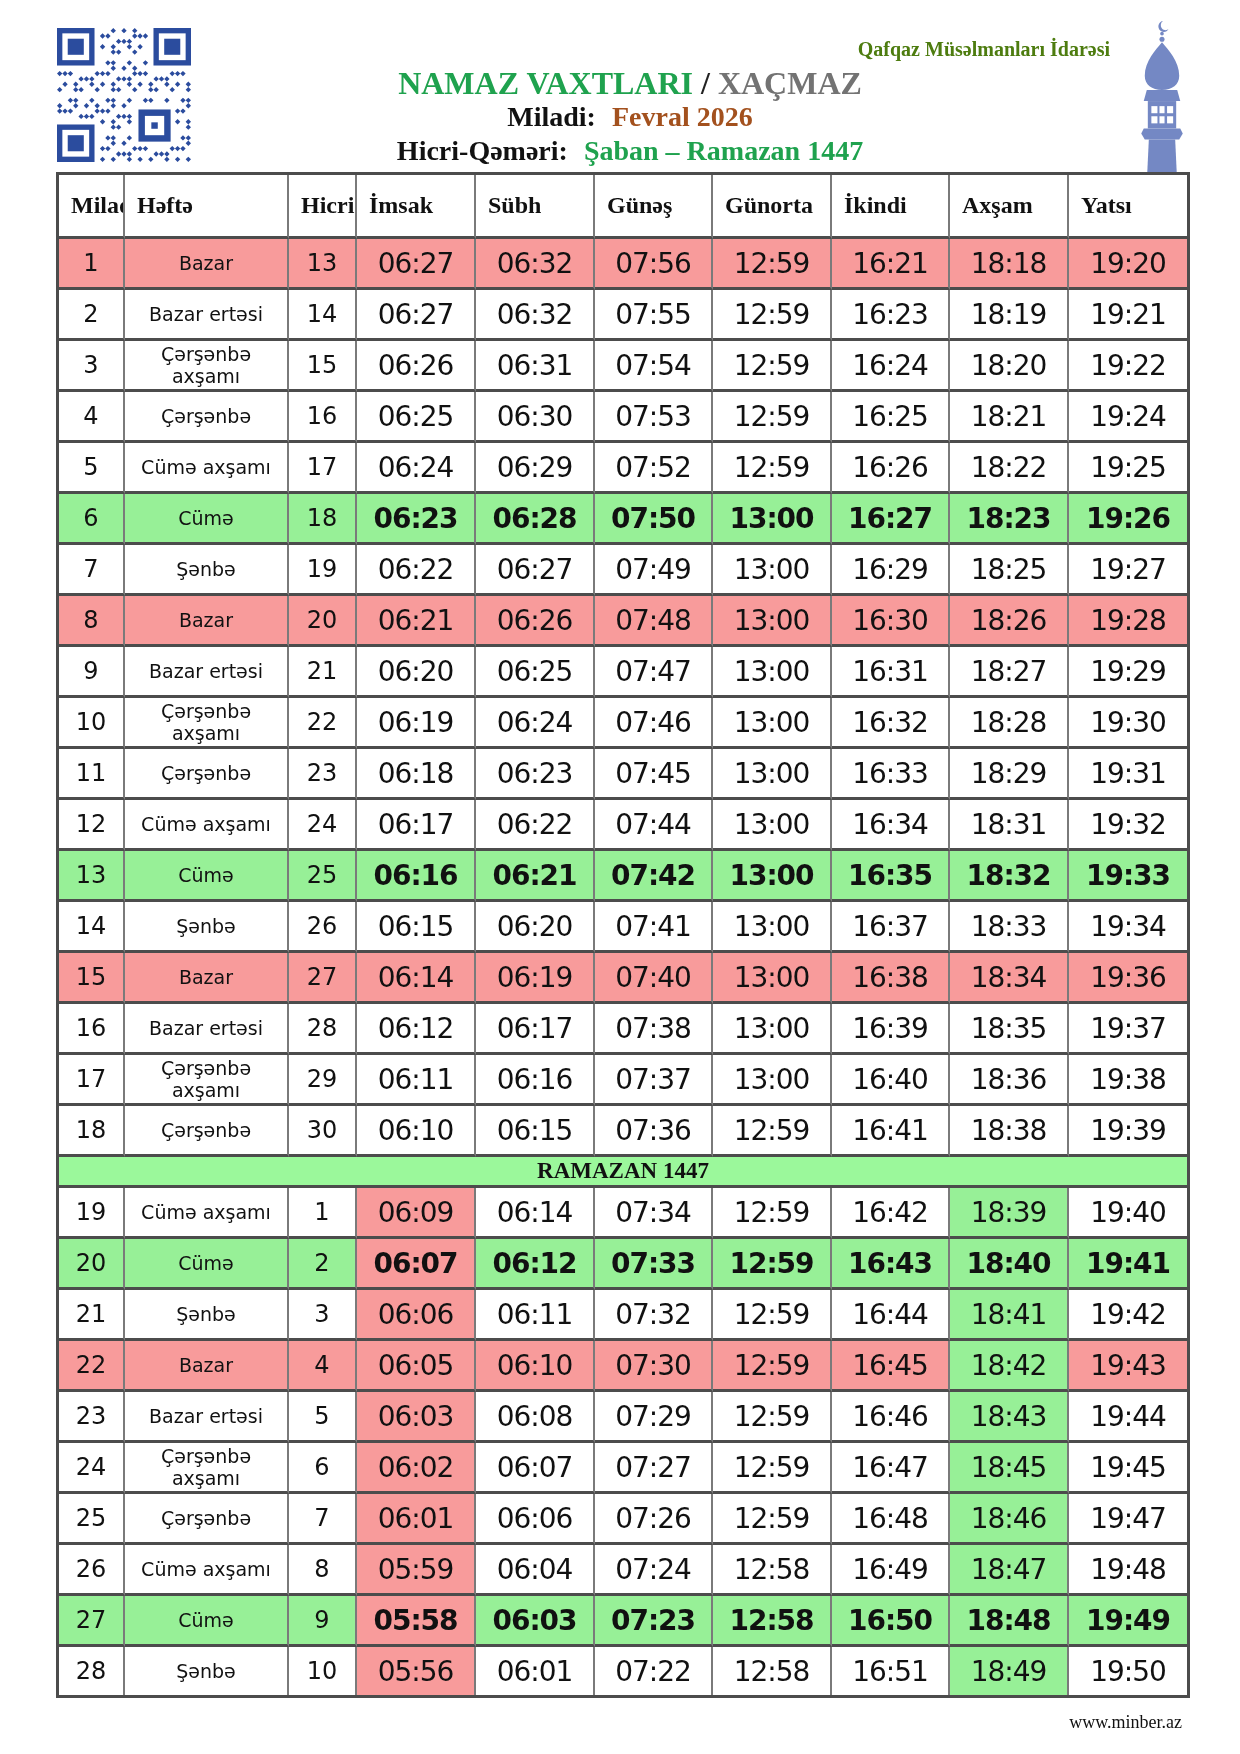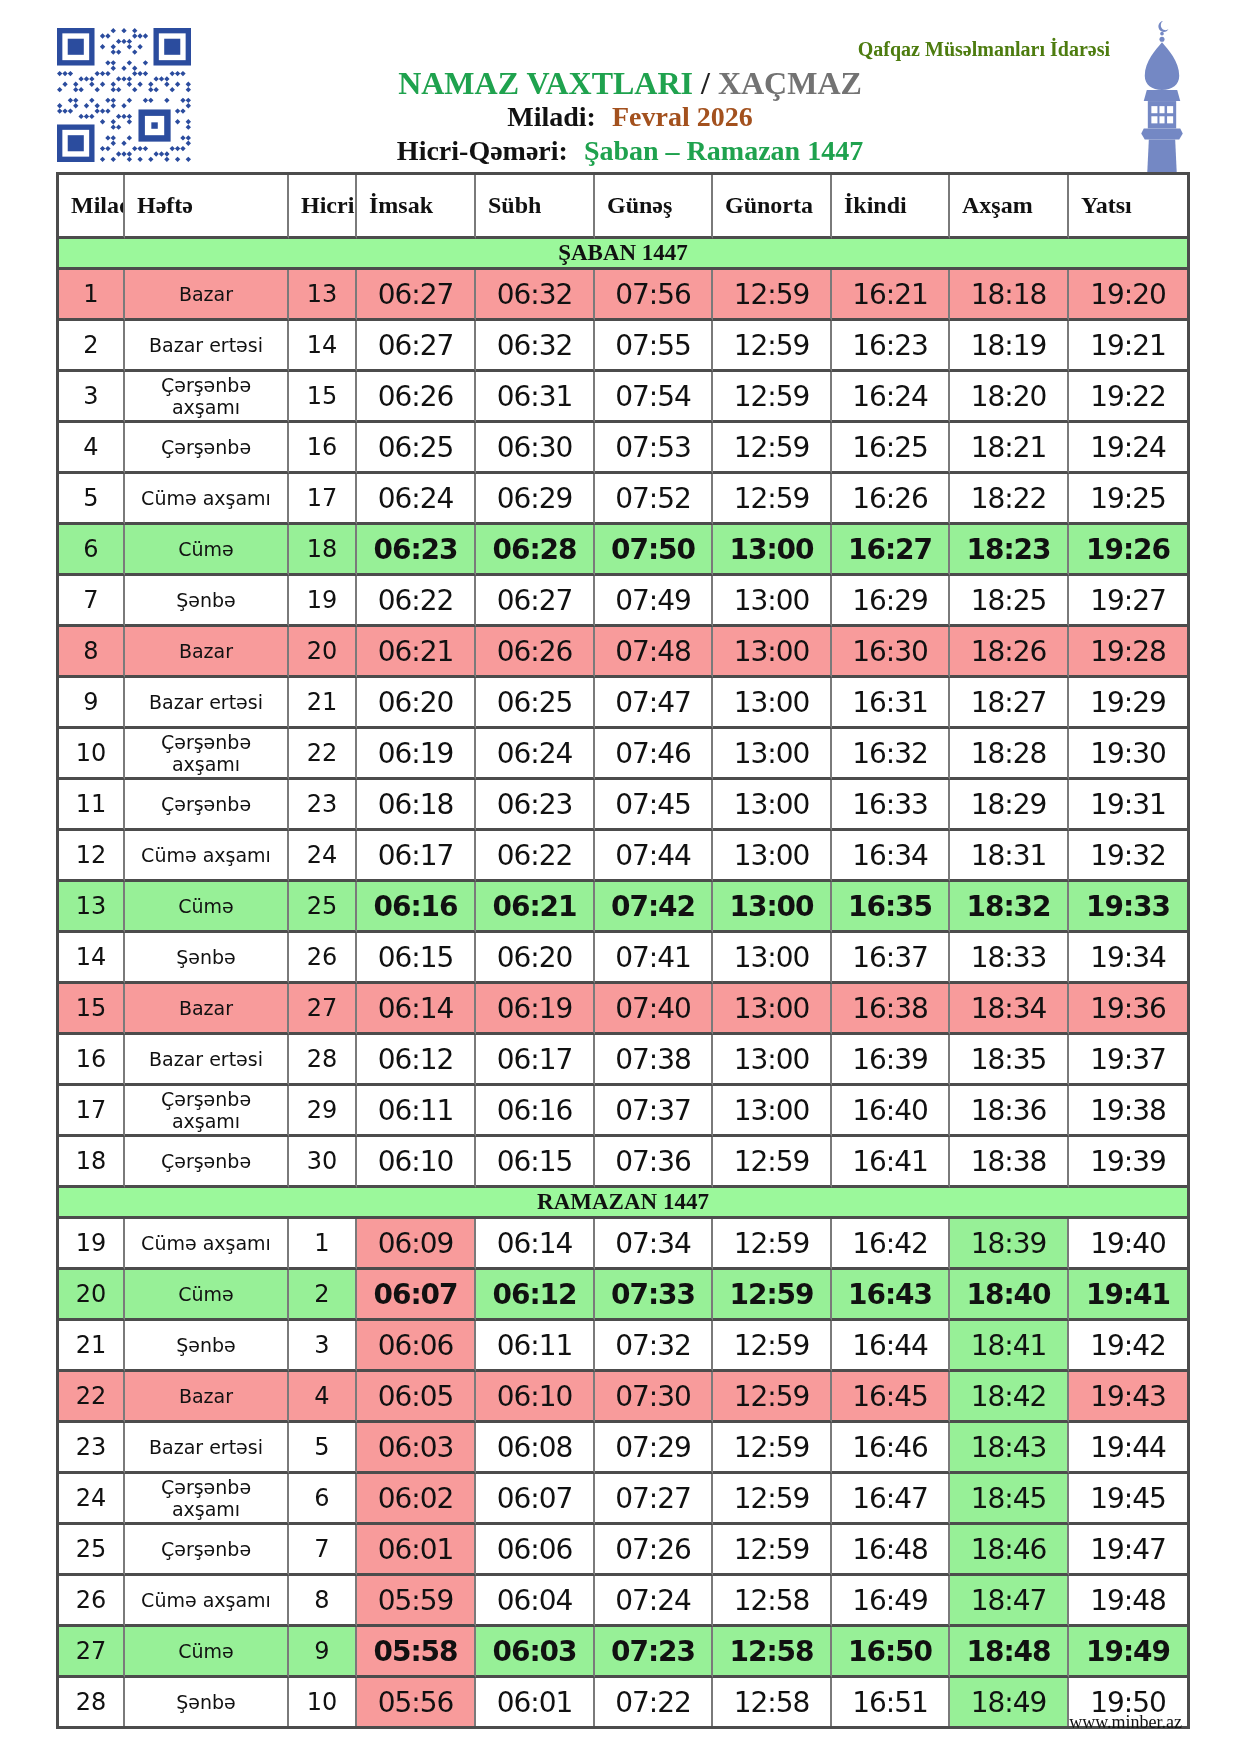--- a/index.html
+++ b/index.html
@@ -126,23 +126,20 @@
           <th>İmsak</th>
           <th>Sübh</th>
           <th>Günəş</th>
           <th>Günorta</th>
           <th>İkindi</th>
           <th>Axşam</th>
           <th>Yatsı</th>
         </tr>
     </thead>
     <tbody id="table-body">
-        <tr>
-          <td colspan="10" class="banner">ŞABAN 1447</td>
-        </tr>
         <tr class="data row-p">
           <td class="num">1</td>
           <td class="day">Bazar</td>
           <td class="num">13</td>
           <td class="time">06:27</td>
           <td class="time">06:32</td>
           <td class="time">07:56</td>
           <td class="time">12:59</td>
           <td class="time">16:21</td>
           <td class="time">18:18</td>

